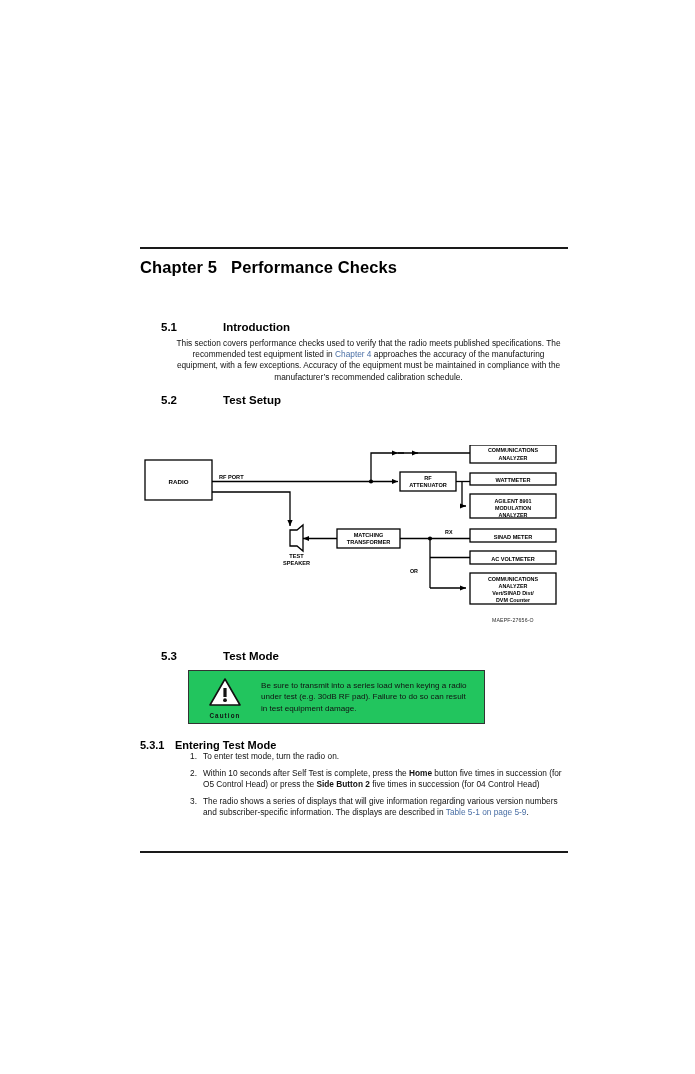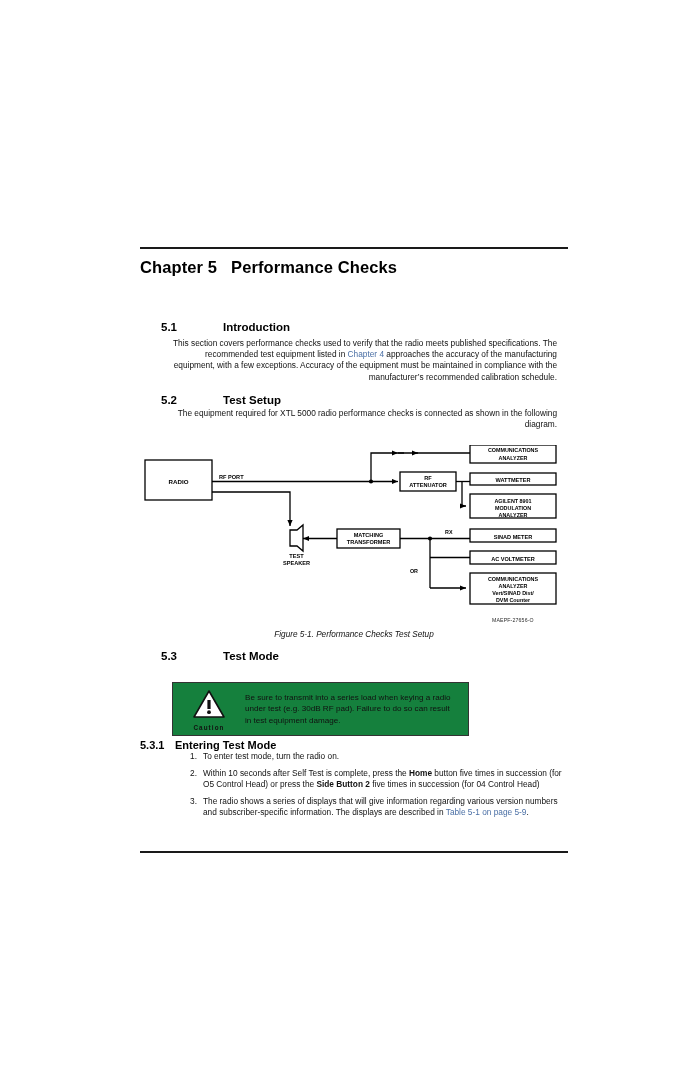--- a/index.html
+++ b/index.html
@@ -58,25 +58,25 @@
     position: absolute;
     font-size: 11px;
     font-weight: bold;
   }
   .h3 .num { position: absolute; left: 0; top: 0; }
   .h3 .txt { position: absolute; left: 35px; top: 0; white-space: nowrap; }
 
   
   .body-para {
     position: absolute;
-    left: 164px;
+    left: 172px;
     width: 393px;
     font-size: 8.3px;
     line-height: 11.2px;
-    text-align: right;
+    text-align: center;
     color: #111;
   }
   .lnk { color: #4a6fa5; }
   .bold { font-weight: bold; }
 
   
   .diagram {
     position: absolute;
     left: 140px;
     top: 445px;
@@ -101,28 +101,27 @@
     width: 428px;
     text-align: center;
     font-size: 8.2px;
     font-style: italic;
     color: #111;
   }
 
   
   .caution-box {
     position: absolute;
-    left: 172px;
+    left: 188px;
     top: 670px;
     width: 297px;
     height: 54px;
     border: 1px solid #333;
     box-sizing: border-box;
-    background: #15803d;
-    margin-top: 12px;
+    background: #22c55e;
   }
   .caution-icon-wrap {
     position: absolute;
     left: 8px;
     top: 6px;
     width: 56px;
     text-align: center;
   }
   .caution-label {
     font-size: 6.3px;
@@ -182,21 +181,20 @@
 
   <div class="body-para" style="top:338px;">
     <span>This section covers performance checks used to verify that the radio meets published specifications. The recommended test equipment listed in </span><a class="lnk" href="#" style="text-decoration:none;">Chapter 4</a><span> approaches the accuracy of the manufacturing equipment, with a few exceptions. Accuracy of the equipment must be maintained in compliance with the manufacturer’s recommended calibration schedule.</span>
   </div>
 
   <div class="h2" style="left:140px; top:394px;">
     <span class="num">5.2</span>
     <span class="txt">Test Setup</span>
   </div>
 
-  <div class="body-para" style="top:408px;">The equipment required for XTL 5000 radio performance checks is connected as shown in the following diagram.</div>
 
   <div class="diagram">
     <svg width="428" height="175" viewBox="0 0 428 175" xmlns="http://www.w3.org/2000/svg">
       <defs>
         <marker id="arr" markerWidth="7" markerHeight="7" refX="6" refY="3" orient="auto" markerUnits="userSpaceOnUse">
           <path d="M0,0.4 L6,3 L0,5.6 z" fill="#000"></path>
         </marker>
         <marker id="arrL" markerWidth="7" markerHeight="7" refX="6" refY="3" orient="auto" markerUnits="userSpaceOnUse">
           <path d="M0,0.4 L6,3 L0,5.6 z" fill="#000"></path>
         </marker>
@@ -284,21 +282,20 @@
         <text x="156.5" y="113" font-size="5.6" font-weight="bold" text-anchor="middle">TEST</text>
         <text x="156.5" y="120" font-size="5.6" font-weight="bold" text-anchor="middle">SPEAKER</text>
 
         <text x="305" y="89" font-size="5.4" font-weight="bold">RX</text>
         <text x="278" y="128" font-size="5.4" font-weight="bold" text-anchor="end">OR</text>
       </g>
     </svg>
   </div>
 
   <div class="fig-id">MAEPF-27656-O</div>
-  <div class="fig-caption">Figure 5-1.  Performance Checks Test Setup</div>
 
   <div class="h2" style="left:140px; top:650px;">
     <span class="num">5.3</span>
     <span class="txt">Test Mode</span>
   </div>
 
   <div class="caution-box">
     <div class="caution-icon-wrap">
       <svg width="34" height="30" viewBox="0 0 34 30">
         <path d="M17,2 L32,28 L2,28 Z" fill="#ffffff" stroke="#111" stroke-width="1.6" stroke-linejoin="round"></path>

